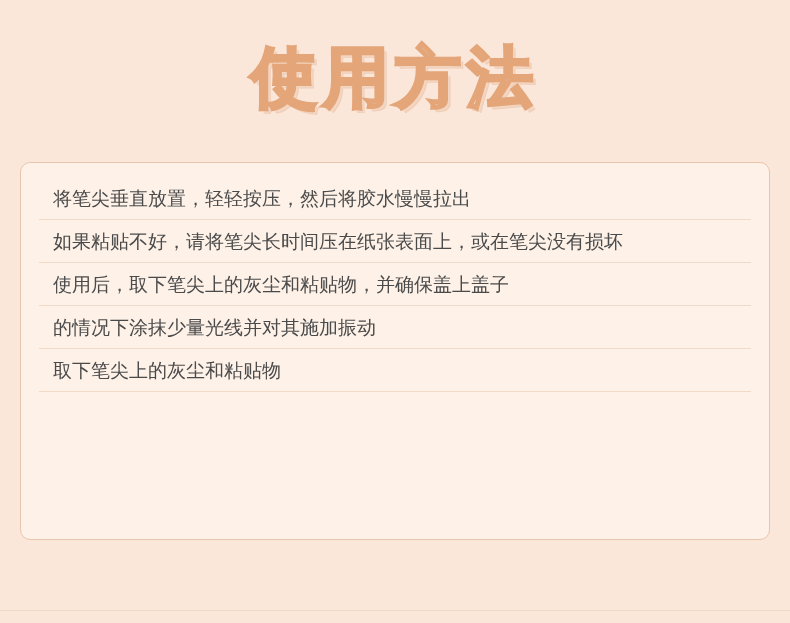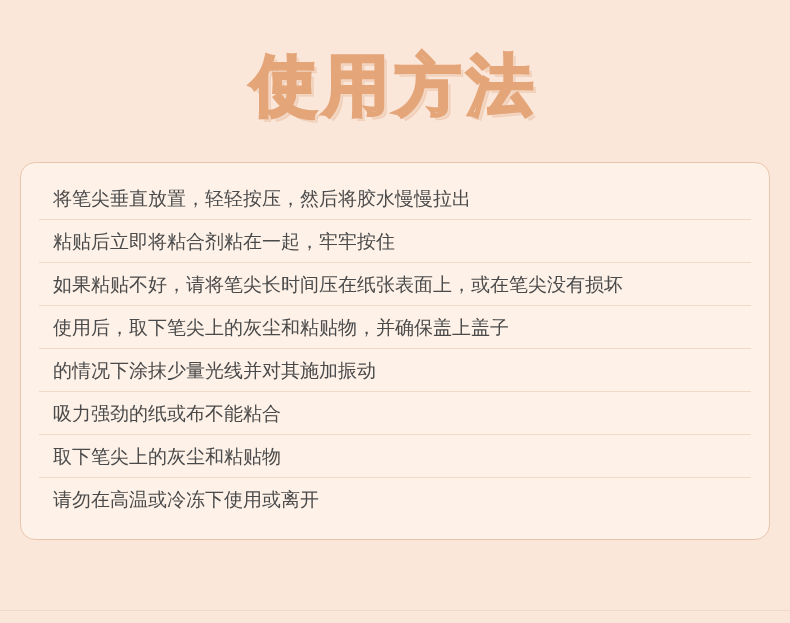--- a/index.html
+++ b/index.html
@@ -32,31 +32,30 @@
     font-size: 66px;
     font-weight: bold;
     letter-spacing: 6px;
     color: #f8e0cf;
     -webkit-text-stroke: 3px #e4a579;
     text-shadow:
        3px 3px 0 #f3d6c2,
        4px 4px 0 #f0cdb6;
     font-family: "DejaVu Sans", "Liberation Sans", sans-serif;
     line-height: 1.1;
-    margin-top: 8px;
   }
   .card {
     position: absolute;
     left: 20px;
     top: 162px;
     width: 750px;
     height: 378px;
     background: #fdf1e8;
     border: 1px solid #e9c6ab;
-    border-radius: 15px;
+    border-radius: 10px;
     box-sizing: border-box;
     padding: 14px 0 0 0;
   }
   .lines {
     padding: 0 18px;
   }
   .line {
     height: 42px;
     line-height: 42px;
     font-size: 19px;
@@ -84,25 +83,22 @@
 
 <div class="page">
 
   <div class="title-wrap">
     <span class="title">使用方法</span>
   </div>
 
   <div class="card">
     <div class="lines">
       <div class="line">将笔尖垂直放置，轻轻按压，然后将胶水慢慢拉出</div>
-      <div class="line">粘贴后立即将粘合剂粘在一起，牢牢按住</div>
       <div class="line">如果粘贴不好，请将笔尖长时间压在纸张表面上，或在笔尖没有损坏</div>
       <div class="line">使用后，取下笔尖上的灰尘和粘贴物，并确保盖上盖子</div>
       <div class="line">的情况下涂抹少量光线并对其施加振动</div>
-      <div class="line">吸力强劲的纸或布不能粘合</div>
       <div class="line">取下笔尖上的灰尘和粘贴物</div>
-      <div class="line last">请勿在高温或冷冻下使用或离开</div>
     </div>
   </div>
 
   <div class="bottom-rule"></div>
 
 </div>
 
 </body></html>

